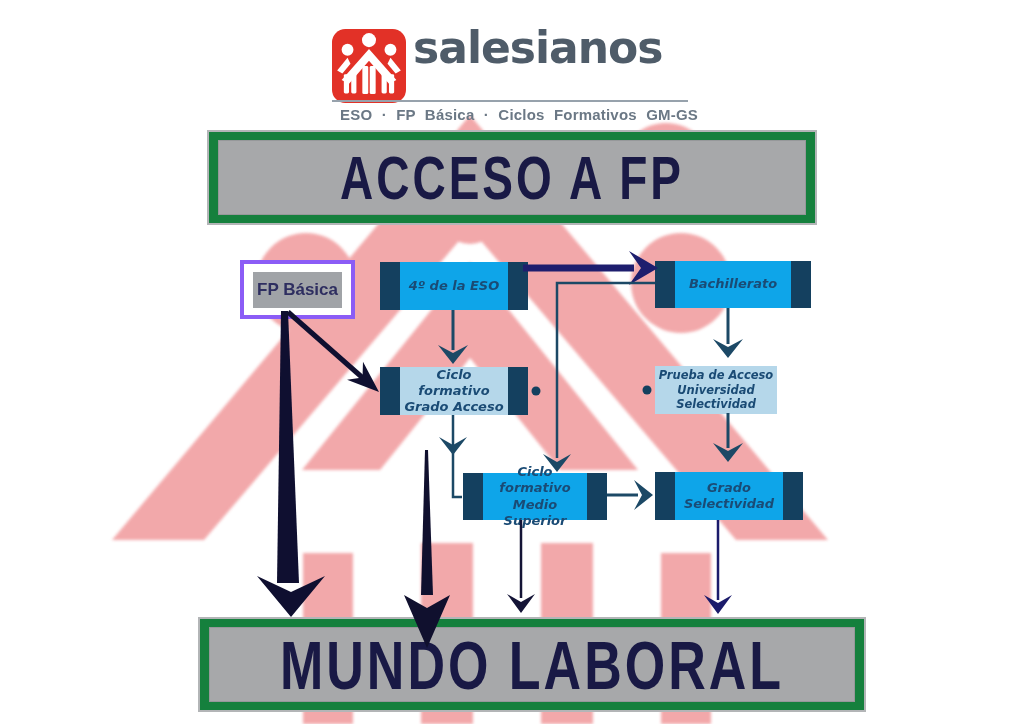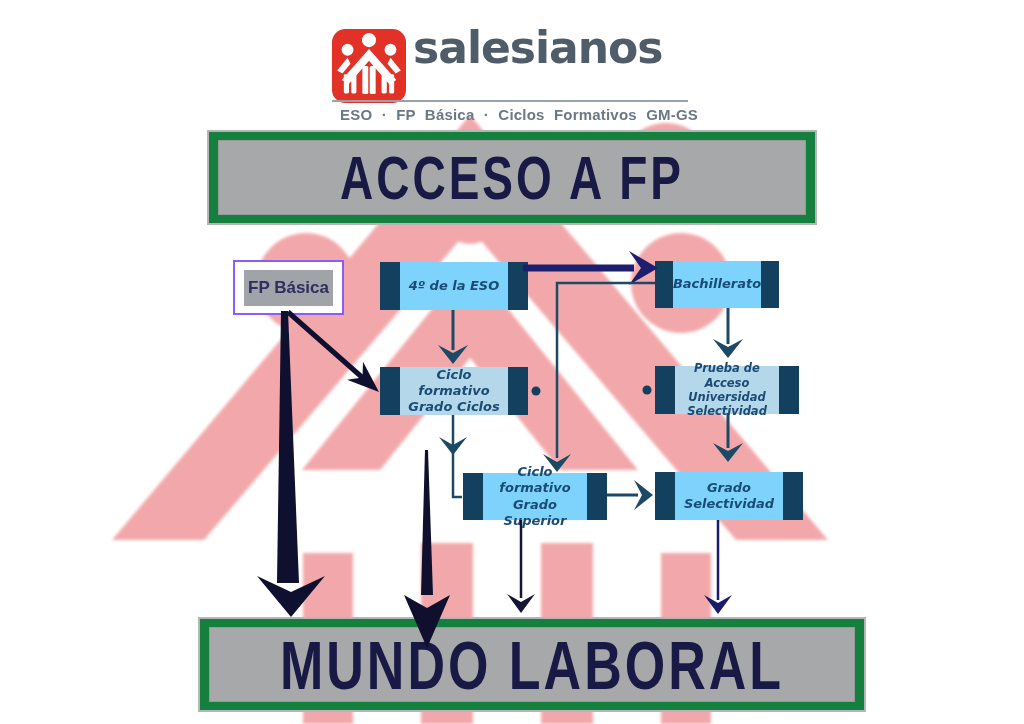--- a/index.html
+++ b/index.html
@@ -30,36 +30,36 @@
   .banner-top{left:207px;top:130px;width:606px;height:91px;}
   .banner-bottom{left:198px;top:617px;width:620px;height:91px;padding-left:44px;}
   .banner-text{display:inline-block;font-weight:700;color:#191945;white-space:nowrap;
     transform:scaleY(1.32);letter-spacing:3px;}
   .banner-top .banner-text{font-size:46px;}
   .banner-bottom .banner-text{font-size:52px;}
 
   
   .node{display:flex;z-index:2;}
   .node .bar{width:20px;background:#14405F;}
-  .node .fill{flex:1;background:#7dd3fc;display:flex;flex-direction:column;align-items:center;
+  .node .fill{flex:1;background:#0ea5e9;display:flex;flex-direction:column;align-items:center;
     justify-content:center;font-family:"DejaVu Sans",sans-serif;font-style:italic;font-weight:700;
     color:#1A4B75;text-align:center;}
   .node.blue .fill{background:#B5D7EA;}
   .node .fill div{line-height:1.25;}
   .n-eso{left:380px;top:262px;width:148px;height:48px;}
-  .n-bach{left:655px;top:261px;width:124px;height:47px;}
+  .n-bach{left:655px;top:261px;width:156px;height:47px;}
   .n-gm{left:380px;top:367px;width:148px;height:48px;}
-  .n-pr{left:655px;top:366px;width:144px;height:48px;}
+  .n-pr{left:655px;top:366px;width:122px;height:48px;flex-direction:column;}
   .n-gs{left:463px;top:473px;width:144px;height:47px;}
   .n-gu{left:655px;top:472px;width:148px;height:48px;}
   .fs13{font-size:13px;} .fs12{font-size:11.5px;}
 
   
-  .fpb{left:233px;top:260px;width:107px;height:51px;background:#ffffff;
-    border:2px solid #8b5cf6;z-index:2;}
+  .fpb{left:240px;top:260px;width:107px;height:51px;background:#ffffff;
+    border:4px solid #8b5cf6;z-index:2;}
   .fpb-inner{position:absolute;left:9px;right:9px;top:8px;bottom:7px;background:#A0A3A7;
     display:flex;align-items:center;justify-content:center;
     font-weight:700;font-size:17px;color:#2E2E60;}
 
   
   .connectors{position:absolute;left:0;top:0;z-index:3;pointer-events:none;}
 </style>
 </head>
 <body>
 
@@ -126,40 +126,40 @@
     <div class="fill fs13">
         <div>Bachillerato</div>
       </div>
     <div class="bar"></div>
   </div>
 
   <div class="abs node blue n-gm">
     <div class="bar"></div>
     <div class="fill fs13">
       <div>Ciclo formativo</div>
-      <div>Grado Ciclos</div>
+      <div>Grado Acceso</div>
     </div>
     <div class="bar"></div>
   </div>
 
   <div class="abs node blue n-pr">
     <div class="bar"></div>
     <div class="fill fs12">
       <div>Prueba de Acceso</div>
       <div>Universidad</div>
       <div>Selectividad</div>
     </div>
     <div class="bar"></div>
   </div>
 
   <div class="abs node n-gs">
     <div class="bar"></div>
     <div class="fill fs13">
       <div>Ciclo formativo</div>
-      <div>Grado Superior</div>
+      <div>Medio Superior</div>
     </div>
     <div class="bar"></div>
   </div>
 
   <div class="abs node n-gu">
     <div class="bar"></div>
     <div class="fill fs13">
       <div>Grado</div>
       <div>Selectividad</div>
     </div>

